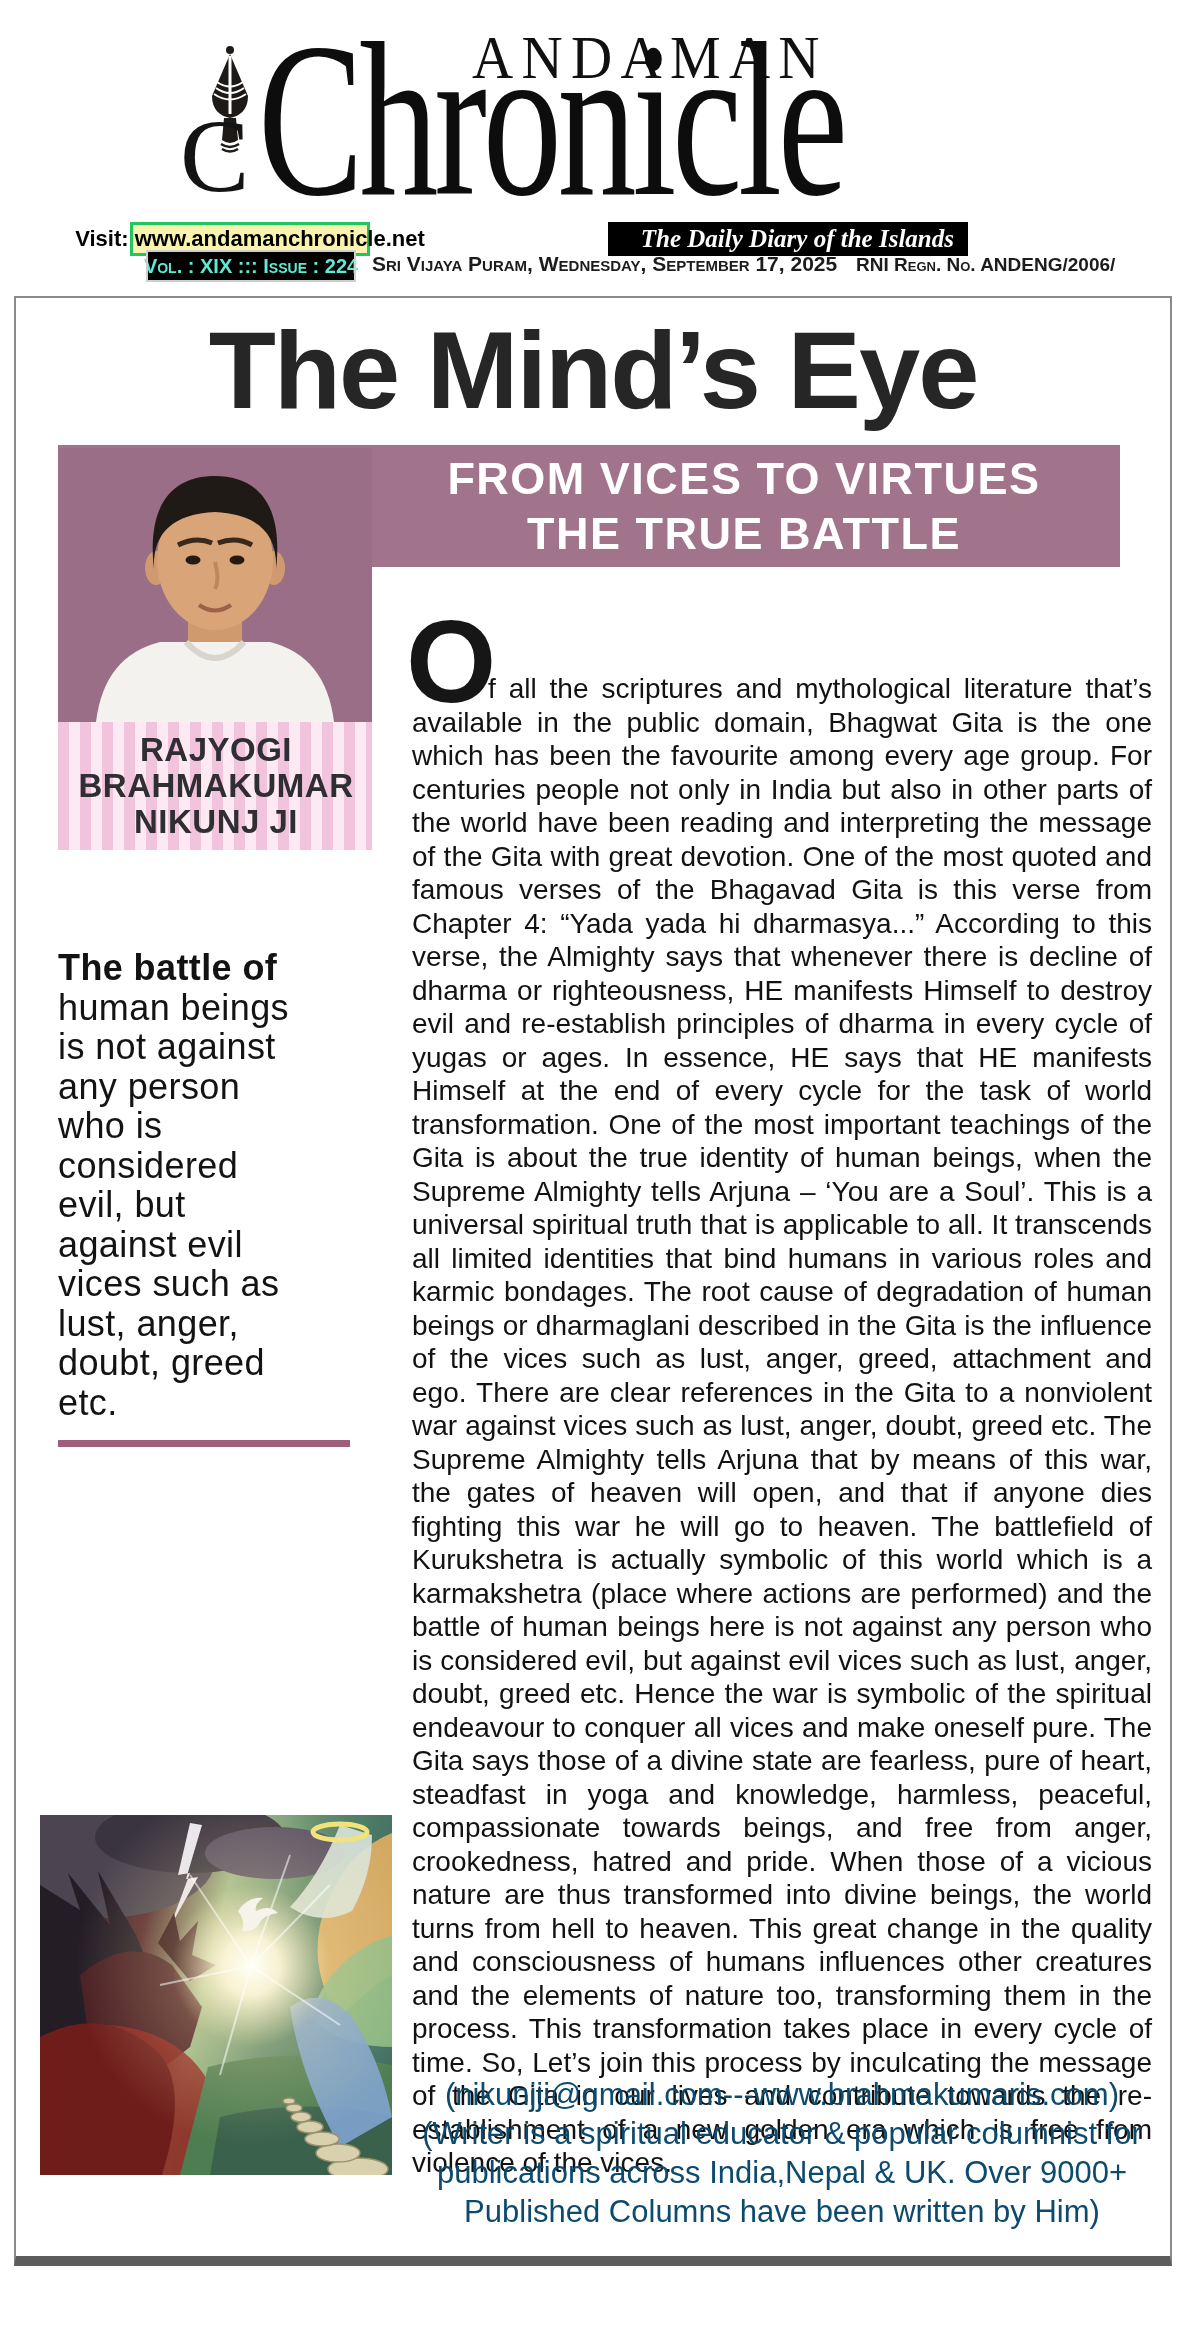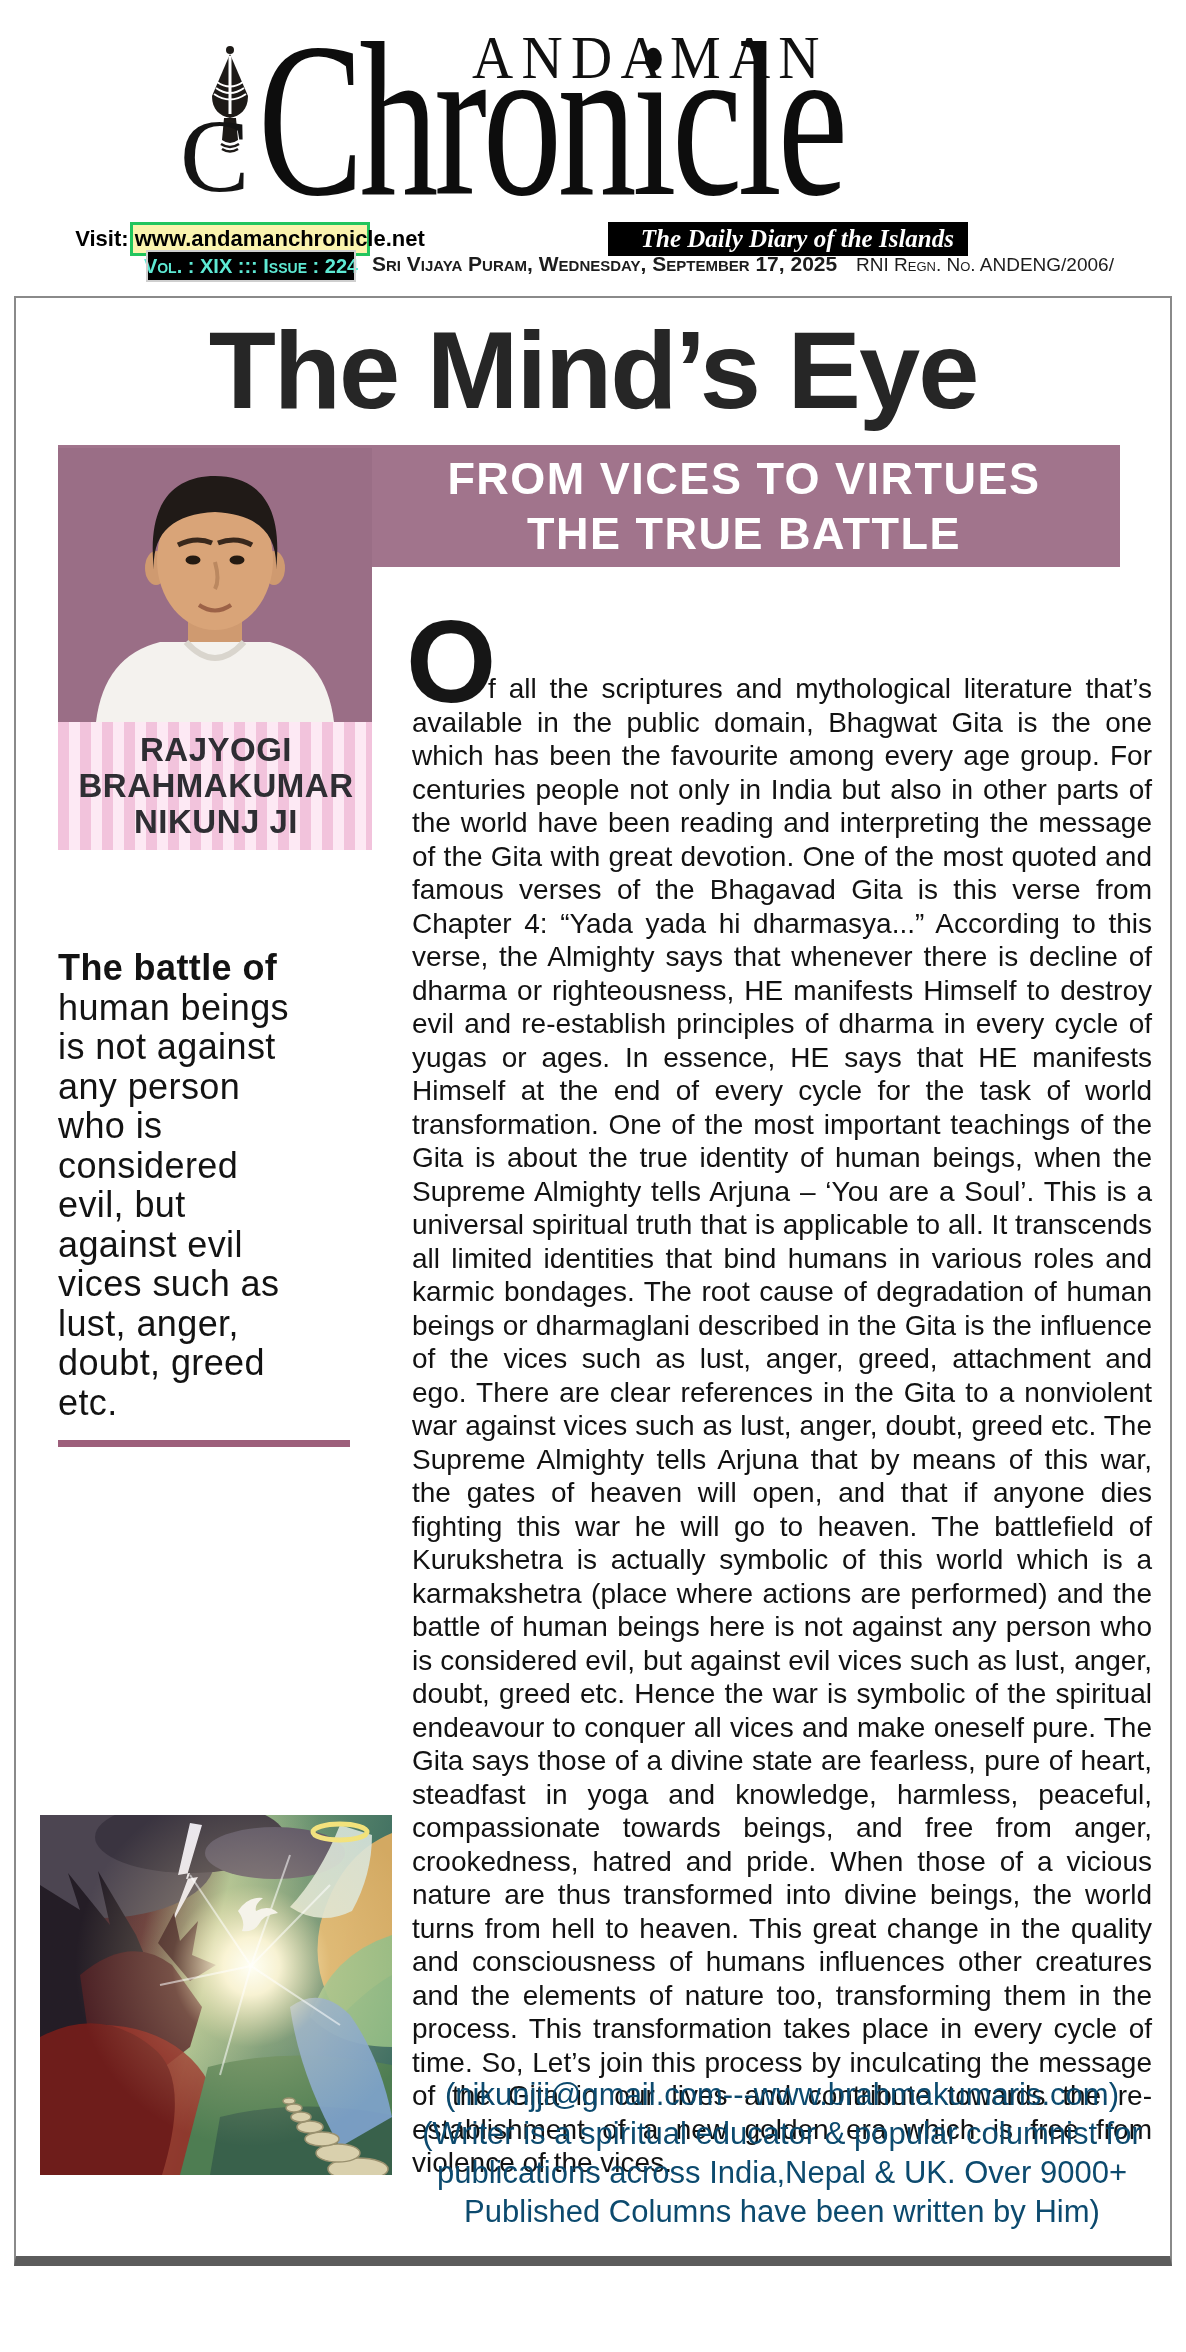--- a/index.html
+++ b/index.html
@@ -26,21 +26,21 @@
           font-size:22px;font-weight:bold;color:#000;white-space:nowrap;}
   .tagline-bar{position:absolute;left:608px;top:222px;width:360px;height:34px;background:var(--bar-bg);
           display:flex;align-items:center;justify-content:flex-end;padding-right:14px;}
   .tagline-bar span{font-family:"Liberation Serif",serif;font-style:italic;font-weight:bold;
           font-size:25px;color:#fff;white-space:nowrap;}
   .vol-box{position:absolute;left:148px;top:252px;width:206px;height:28px;background:#000;color:#5eead4;
           display:flex;align-items:center;justify-content:center;font-weight:bold;font-size:20px;
           font-variant:small-caps;white-space:nowrap;outline:2px solid #cfcfcf;outline-offset:-0px;}
   .dateline{position:absolute;left:372px;top:252px;font-weight:bold;font-size:21px;color:#1c1c1c;
           font-variant:small-caps;white-space:nowrap;}
-  .rni{position:absolute;left:856px;top:254px;font-weight:normal;font-size:19px;color:#1c1c1c;
+  .rni{position:absolute;left:856px;top:254px;font-weight:bold;font-size:19px;color:#1c1c1c;
           font-variant:small-caps;white-space:nowrap;}
 
   
   .frame{position:absolute;left:14px;top:296px;width:1158px;height:1970px;background:#fff;
          border:2px solid var(--frame-border);border-bottom:10px solid var(--frame-bottom);}
   .headline{position:absolute;left:14px;top:306px;width:1158px;text-align:center;
          font-size:110px;font-weight:bold;letter-spacing:-2px;color:#262626;white-space:nowrap;}
 
   .kicker{position:absolute;left:58px;top:445px;width:1062px;height:122px;background:var(--banner-bg);}
   .kicker-inner{position:absolute;left:310px;right:0;top:0;bottom:0;display:flex;flex-direction:column;

